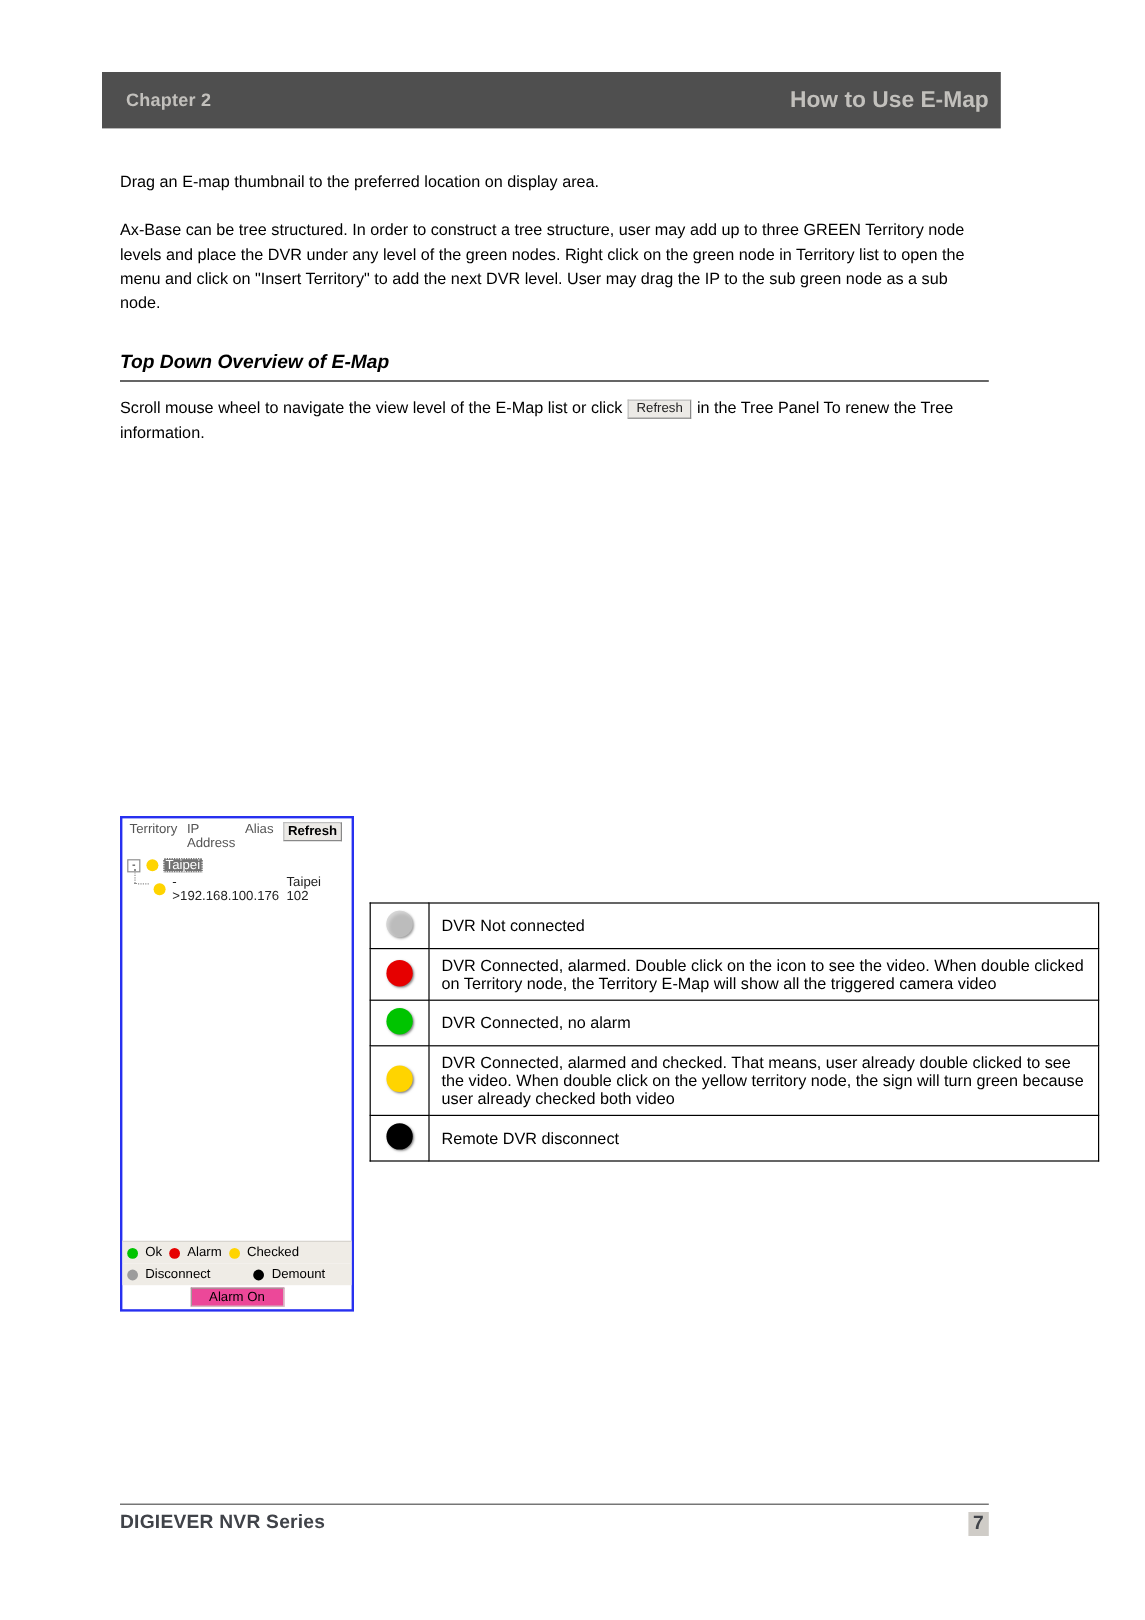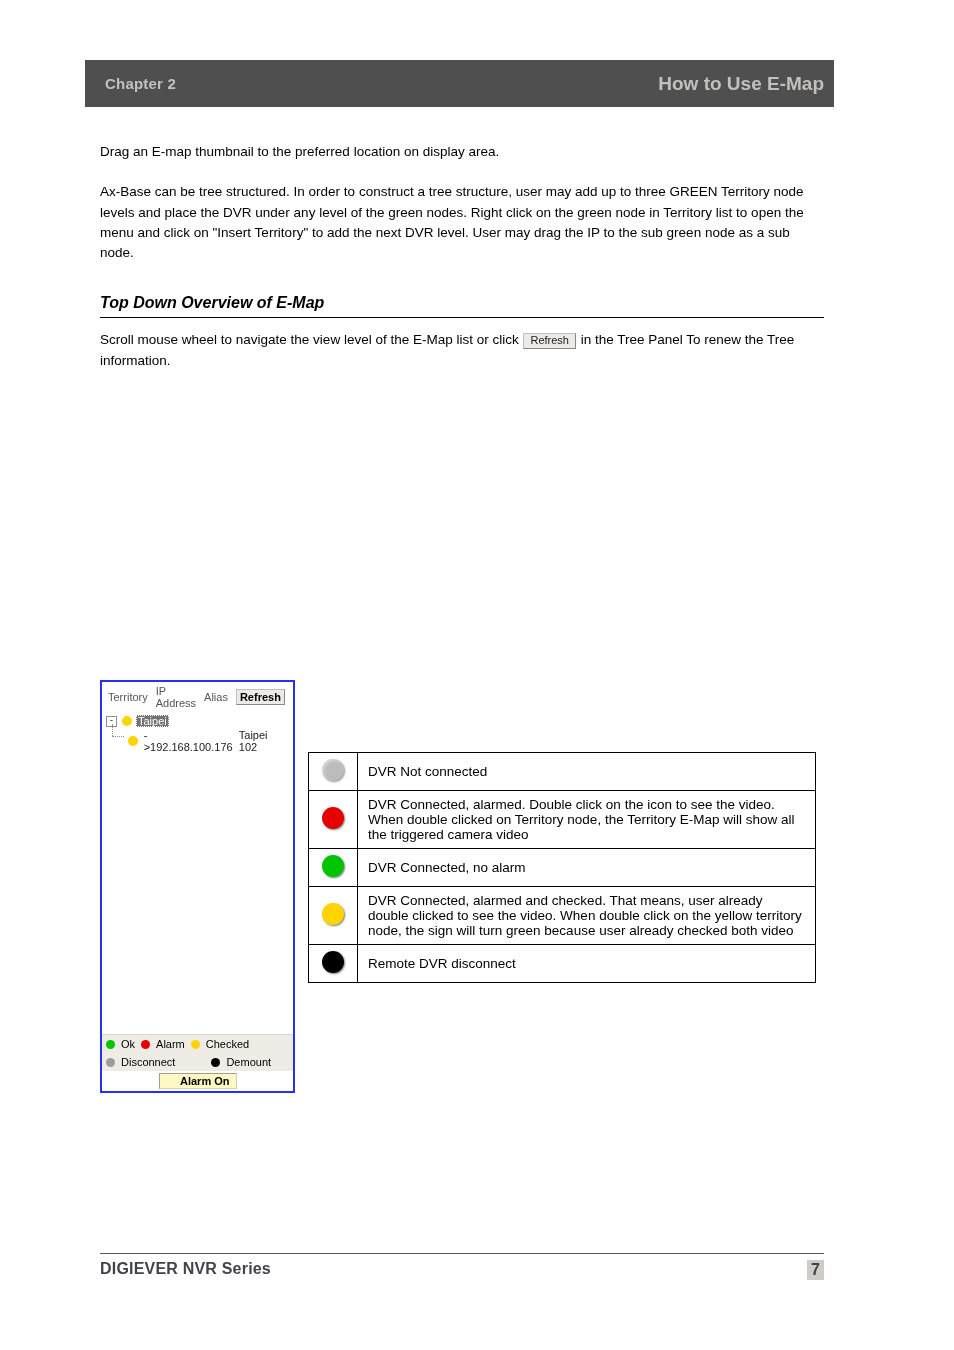--- a/index.html
+++ b/index.html
@@ -86,21 +86,21 @@
   }
   .tree-panel {
     width: 100%;
     border: 2px solid #2730f0;
     background: #ffffff;
     box-sizing: border-box;
     font-family: Tahoma, "MS Sans Serif", sans-serif;
   }
   .tree-top {
     display: flex;
-    align-items: center;
+    align-items: flex-start;
     font-size: 11px;
     color: #555;
     padding: 3px 4px 3px 6px;
     gap: 8px;
   }
   .tree-top .refresh-btn {
     background: #eceae6;
     border: 1px solid #bfbfbf;
     border-right-color: #888;
     border-bottom-color: #888;
@@ -195,32 +195,31 @@
     font-size: 11px;
     padding: 2px 0;
     text-align: center;
   }
   .status-bar-inner {
     display: inline-block;
     border: 1px solid #cfcdc7;
     border-top-color: #9f9d97;
     border-left-color: #9f9d97;
     padding: 1px 6px;
-    background: #fef9c3;
+    background: #ec4899;
     min-width: 64px;
-    text-align: right;
-    font-weight: bold;
+    text-align: center;
   }
   
   .dot-table {
     position: absolute;
     top: 752px;
     left: 308px;
     border-collapse: collapse;
-    width: 508px;
+    width: 608px;
     font-size: 13.5px;
   }
   .dot-table td {
     border: 1.5px solid #000;
     padding: 6px 10px;
     vertical-align: middle;
   }
   .dot-table td.cell-dot {
     width: 40px;
     text-align: center;

